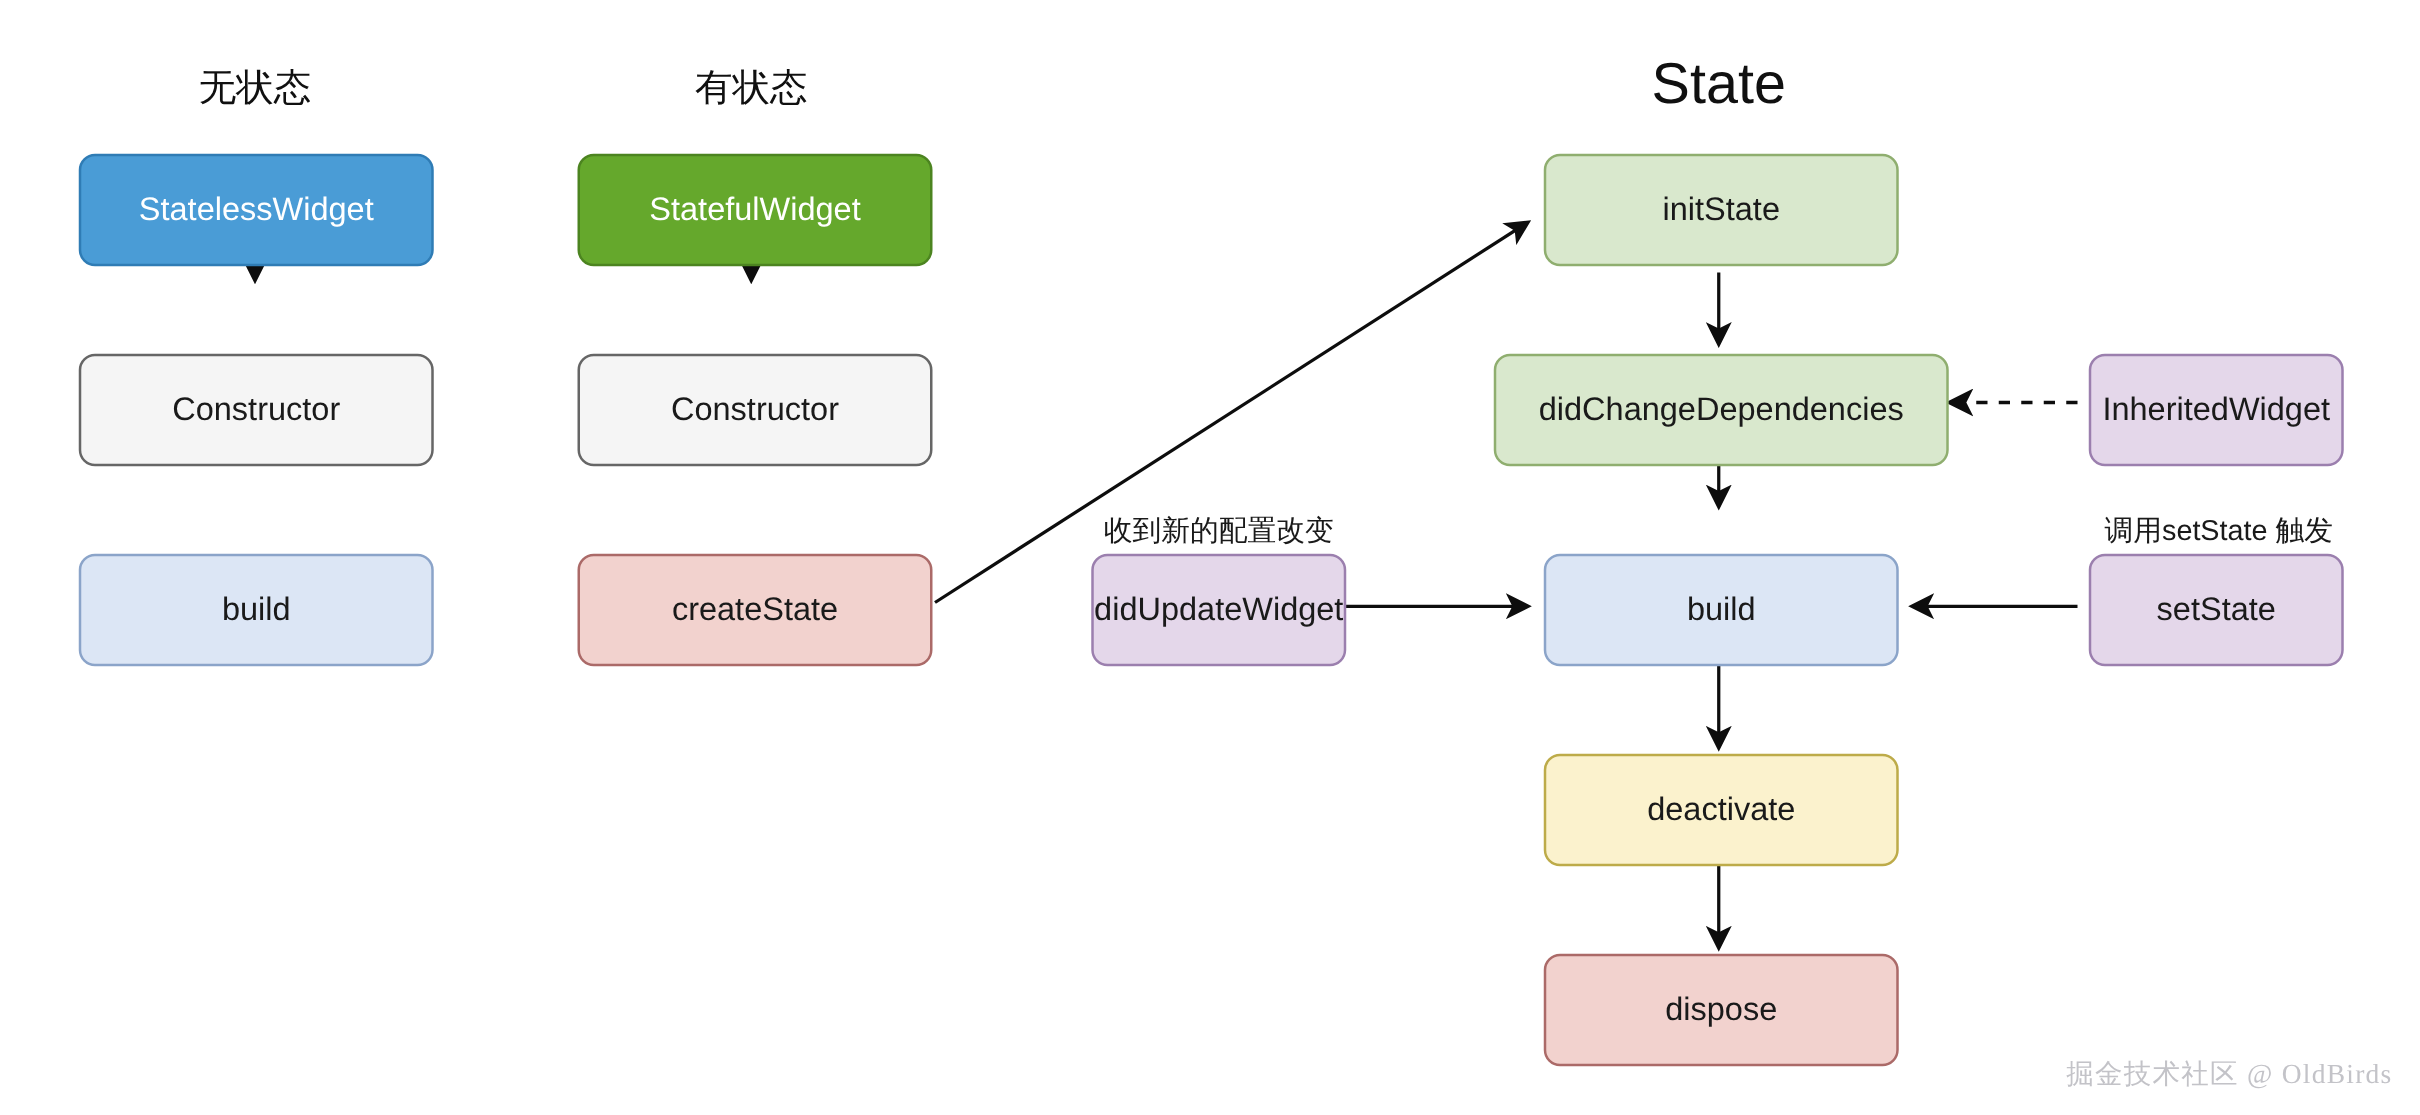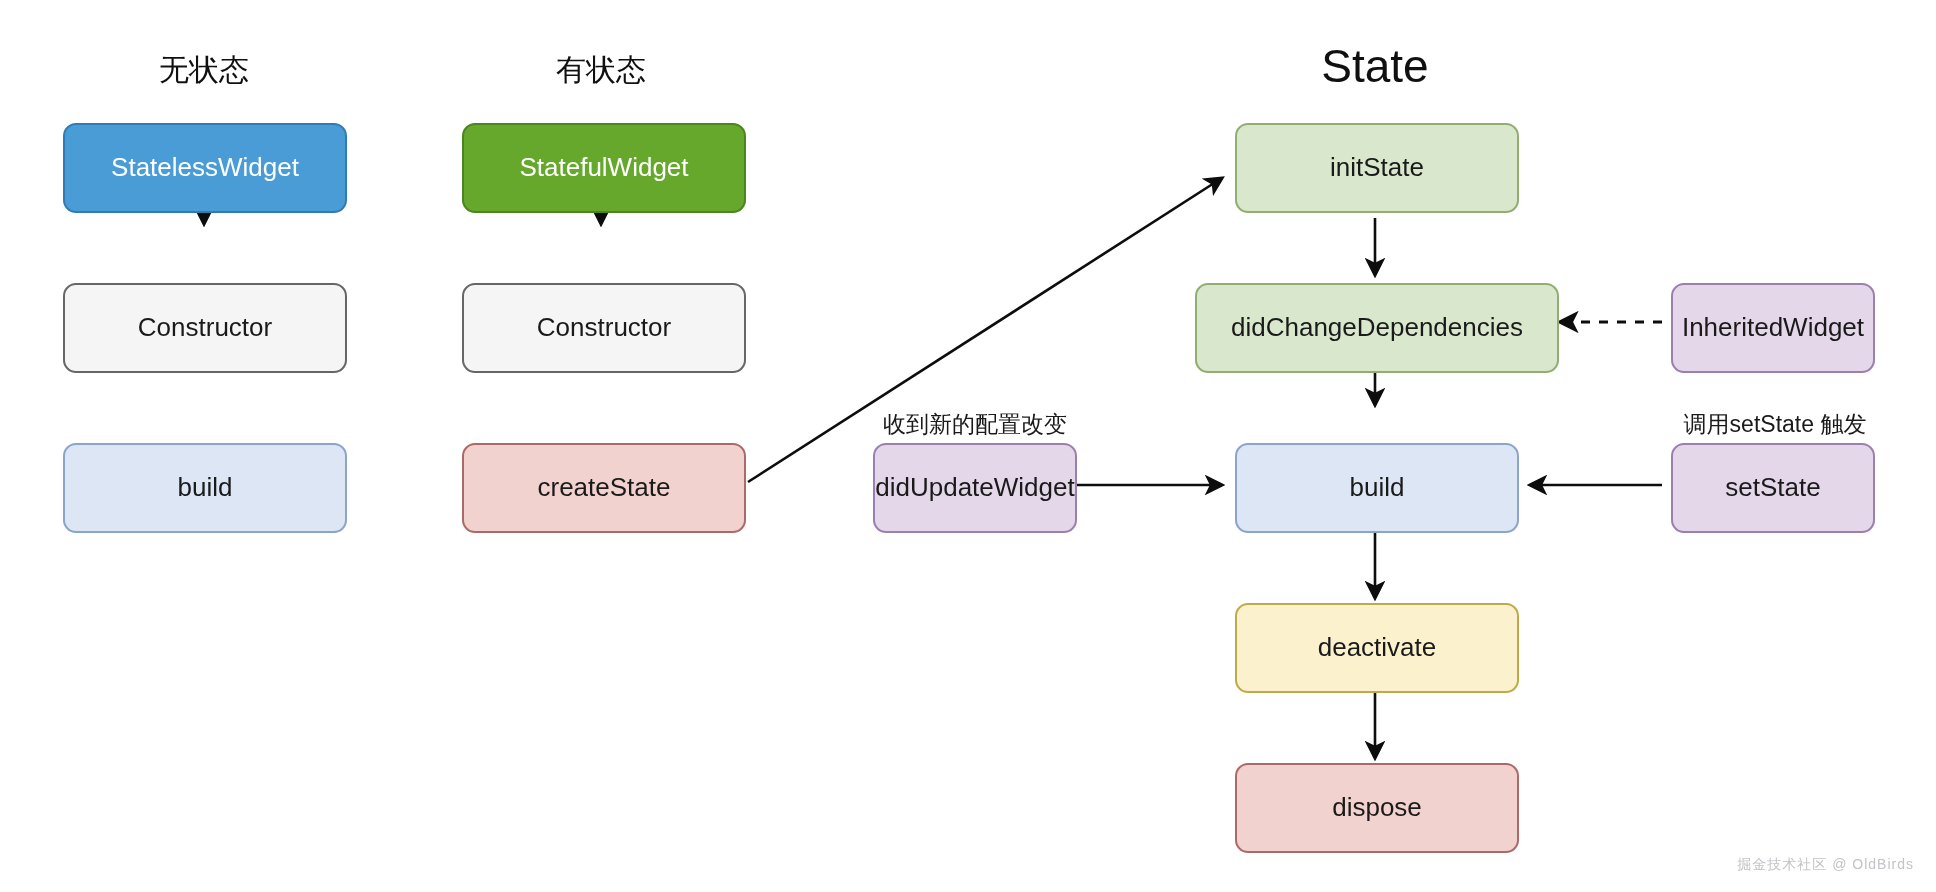--- a/index.html
+++ b/index.html
@@ -63,22 +63,22 @@
     fill: none;
   }
   .edge-line.dashed {
     stroke-dasharray: 9 9;
     stroke-width: 2.8;
   }
   .watermark {
     position: absolute;
     right: 22px;
     bottom: 18px;
-    font-family: Liberation Sans, sans-serif;
-    font-size: 14px;
+    font-family: Liberation Serif, serif;
+    font-size: 22px;
     color: #c3c3c8;
     letter-spacing: 1px;
     white-space: nowrap;
     user-select: none;
   }
 </style>
 </head>
 <body>
 
 <div id="stage">

